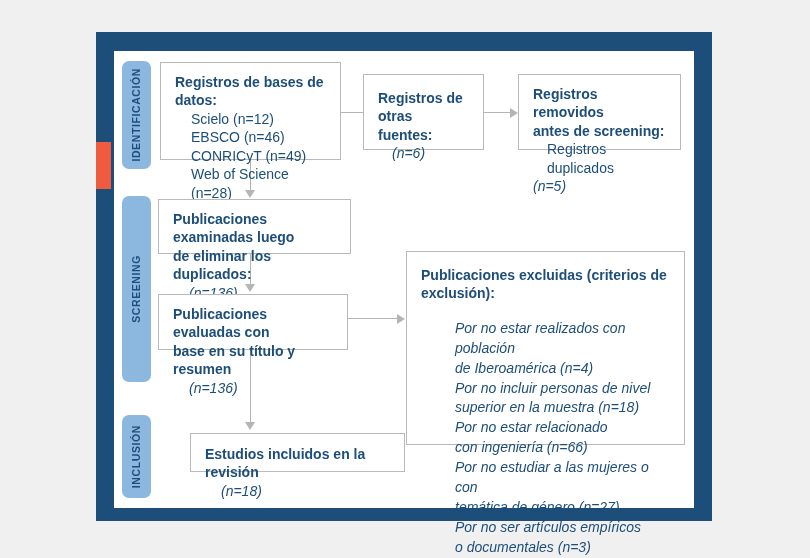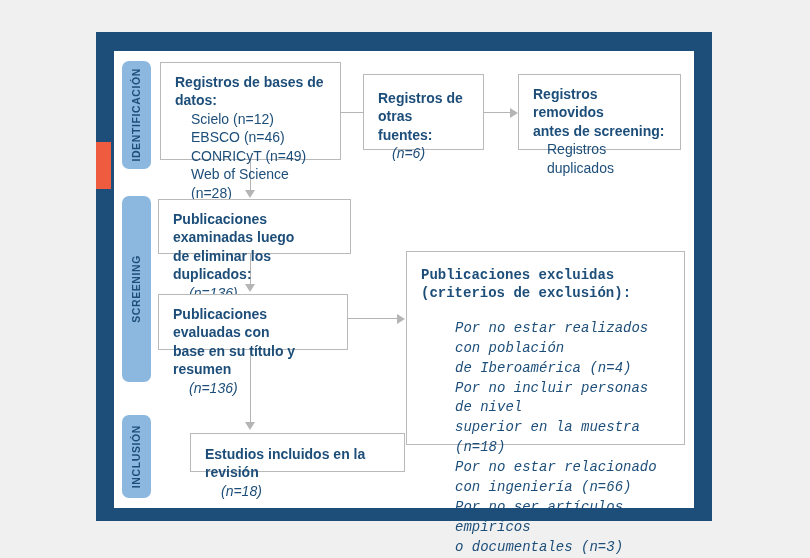--- a/index.html
+++ b/index.html
@@ -105,21 +105,21 @@
     font-style: italic;
     padding-left: 16px;
   }
 
   
   #box-databases     { left: 160px; top: 62px;  width: 181px; height: 98px; }
   #box-other-sources { left: 363px; top: 74px;  width: 121px; height: 76px; padding-top: 14px; }
   #box-removed       { left: 518px; top: 74px;  width: 163px; height: 76px; }
   #box-screened      { left: 158px; top: 199px; width: 193px; height: 55px; }
   #box-assessed      { left: 158px; top: 294px; width: 190px; height: 56px; }
-  #box-excluded      { left: 406px; top: 251px; width: 279px; height: 194px; padding-top: 14px; font-family: Liberation Mono, monospace; }
+  #box-excluded      { left: 406px; top: 251px; width: 279px; height: 194px; padding-top: 14px; }
   #box-included      { left: 164px; top: 433px; width: 215px; height: 39px; padding-top: 11px; margin-left: 26px; }
 
   #box-other-sources .box-count,
   #box-removed .box-count { padding-left: 14px; }
   #box-removed .box-sub   { padding-left: 14px; }
   #box-removed .box-count.flush { padding-left: 0; }
 
   
   .excl-list {
     margin: 16px;
@@ -203,20 +203,21 @@
   <div class="flow-box" id="box-other-sources">
     <span class="box-title">Registros de otras</span>
     <span class="box-title">fuentes:</span>
     <span class="box-count">(n=6)</span>
   </div>
 
   <div class="flow-box" id="box-removed">
     <span class="box-title">Registros removidos</span>
     <span class="box-title">antes de screening:</span>
     <span class="box-sub">Registros duplicados</span>
+    <span class="box-count flush">(n=5)</span>
   </div>
 
   <div class="flow-box" id="box-screened">
     <span class="box-title">Publicaciones examinadas luego</span>
     <span class="box-title">de eliminar los duplicados:</span>
     <span class="box-count">(n=136)</span>
   </div>
 
   <div class="flow-box" id="box-assessed">
     <span class="box-title">Publicaciones evaluadas con</span>
@@ -226,20 +227,22 @@
 
   <div class="flow-box" id="box-excluded">
     <span class="box-title">Publicaciones excluidas (criterios de exclusión):</span>
     <ul class="excl-list">
       <li>Por no estar realizados con población
 de Iberoamérica (n=4)</li>
       <li>Por no incluir personas de nivel
 superior en la muestra (n=18)</li>
       <li>Por no estar relacionado
 con ingeniería (n=66)</li>
+      <li>Por no estudiar a las mujeres o con
+temática de género (n=27)</li>
       <li>Por no ser artículos empíricos
 o documentales (n=3)</li>
     </ul>
   </div>
 
   <div class="flow-box" id="box-included">
     <span class="box-title">Estudios incluidos en la revisión</span>
     <span class="box-count">(n=18)</span>
   </div>
 

